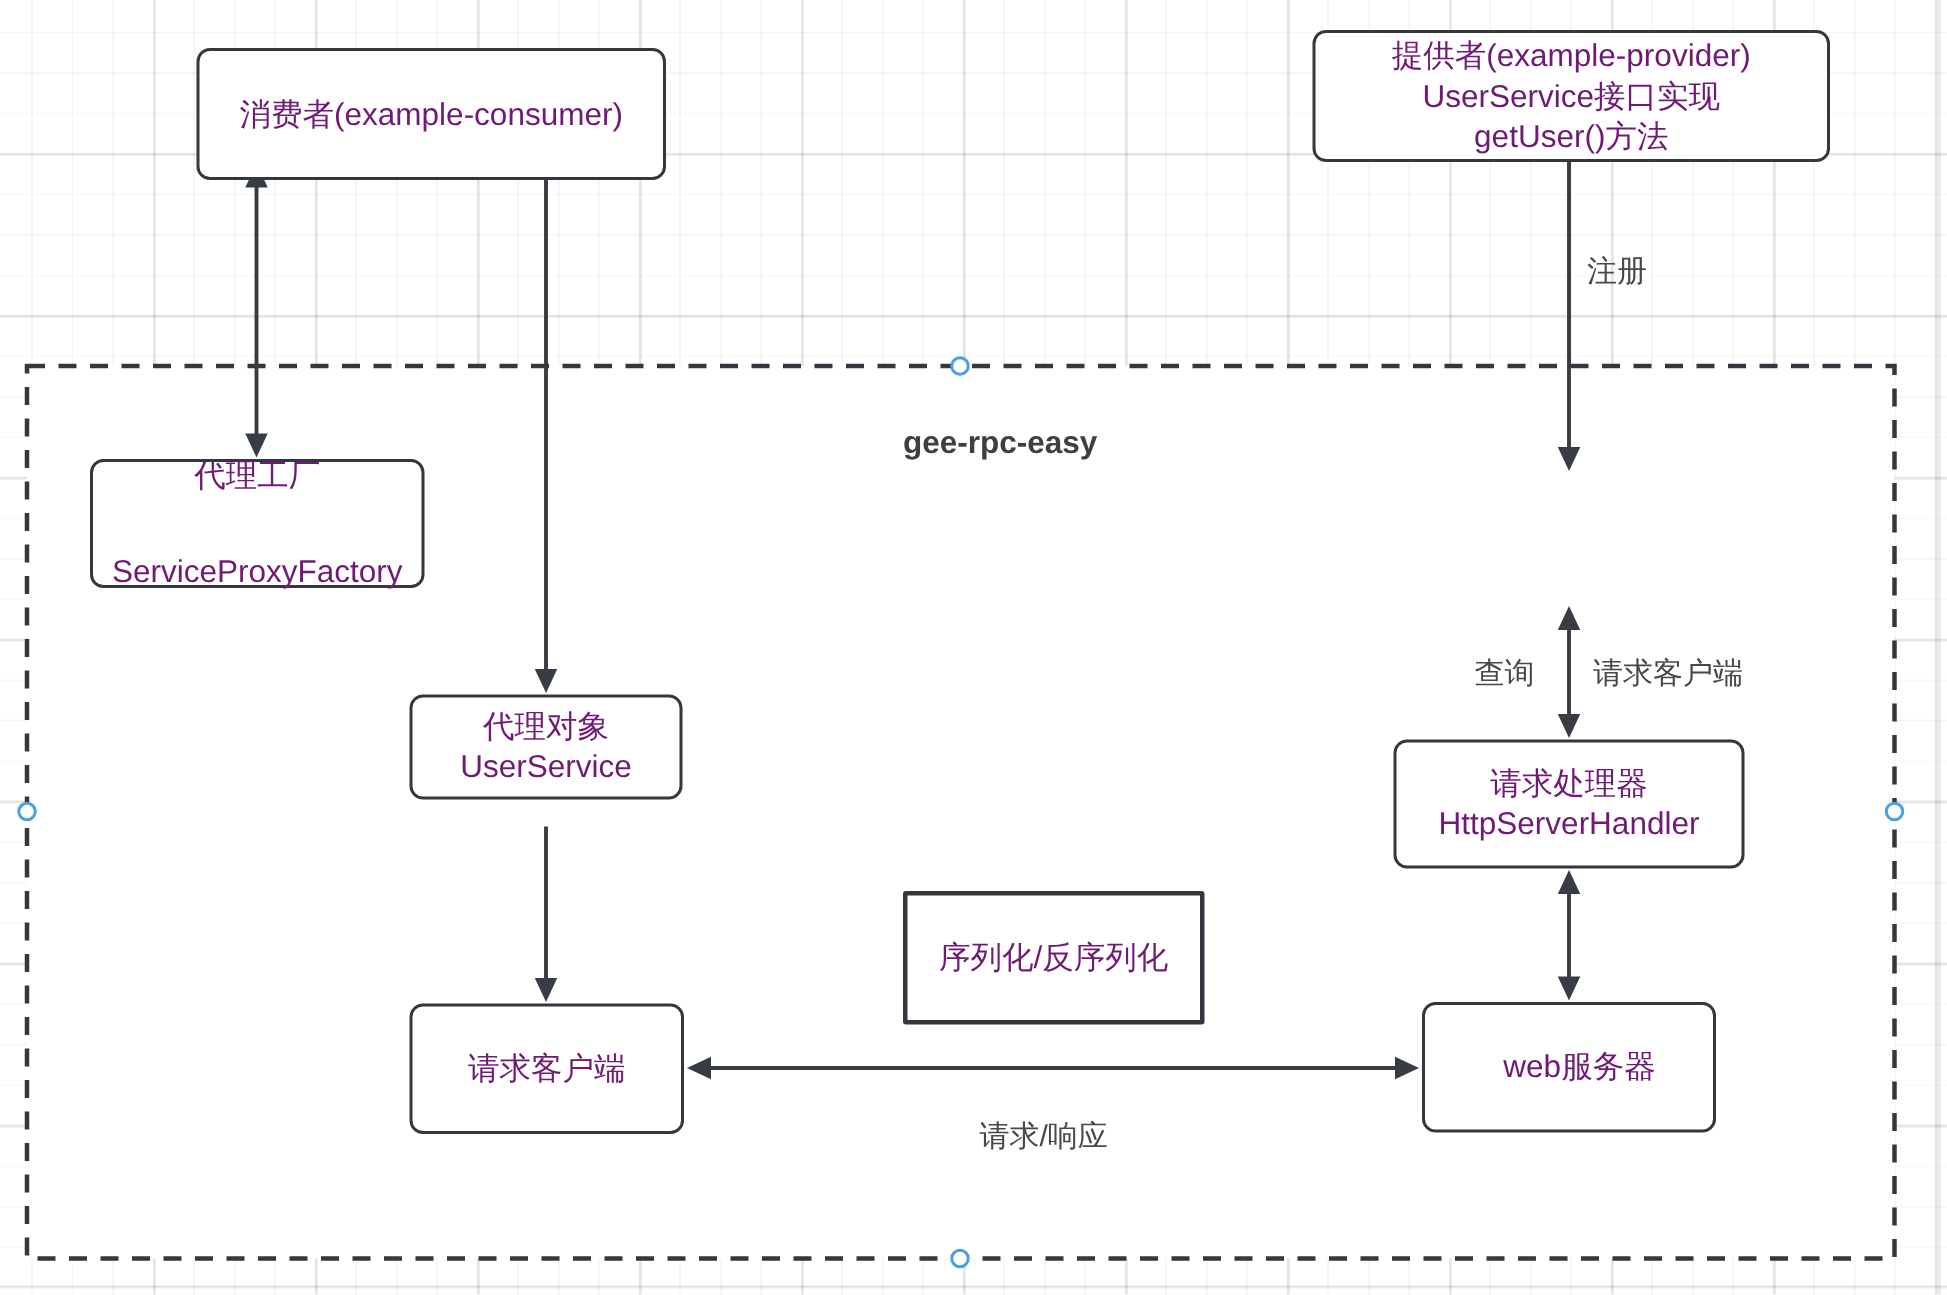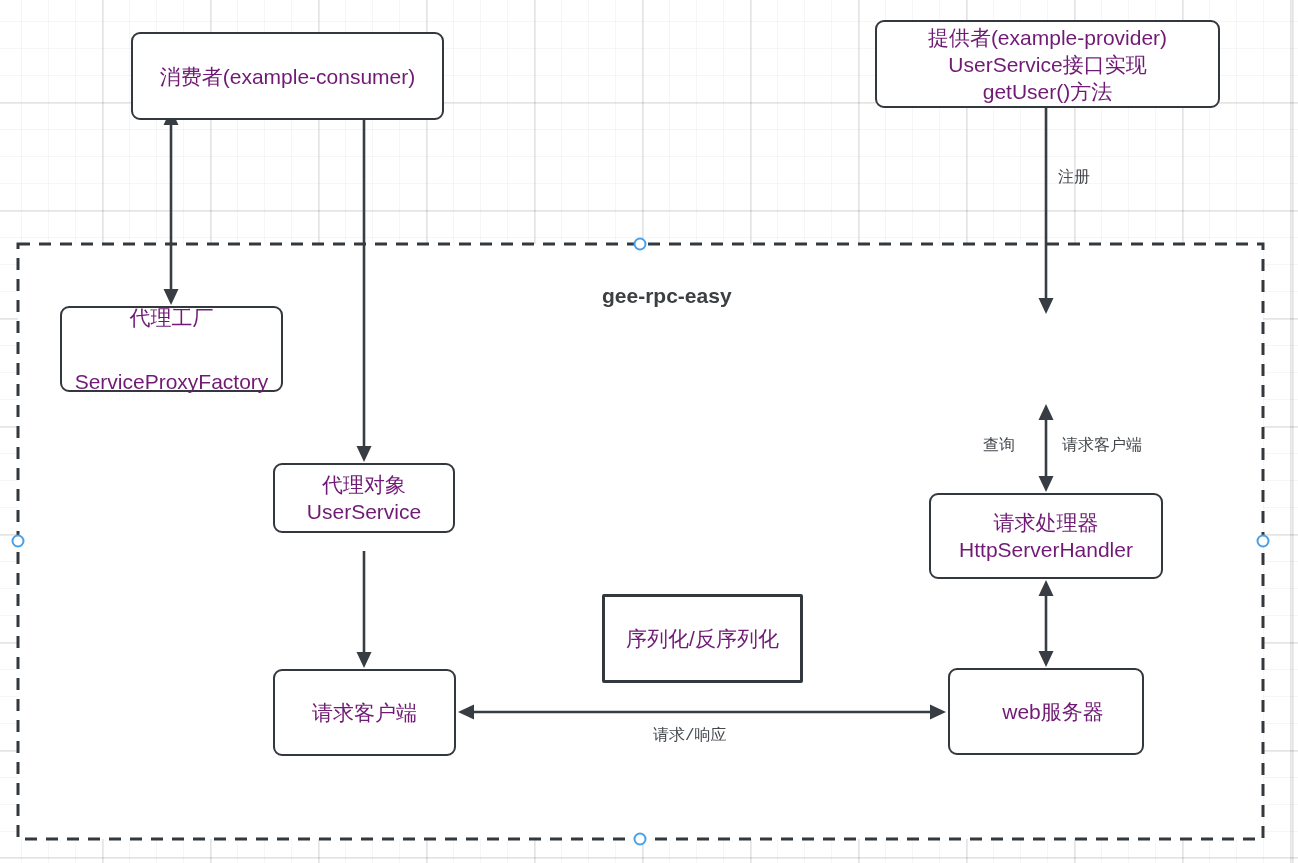--- a/index.html
+++ b/index.html
@@ -60,25 +60,24 @@
     line-height: 27px;
     color: #701a75;
     z-index: 2;
   }
   .node.square {
     border-radius: 2px;
     border-width: 3px;
   }
   .elabel {
     position: absolute;
-    font-size: 16px;
+    font-size: 20px;
     color: #45494e;
     white-space: nowrap;
     z-index: 3;
-    font-family: Liberation Mono, monospace;
   }
   .group-label {
     position: absolute;
     font-size: 21px;
     color: #3c4043;
     white-space: nowrap;
     z-index: 3;
     font-weight: bold;
   }
 </style>
@@ -172,15 +171,15 @@
     <span>请求客户端</span>
   </div>
 
   <div class="node" style="left:948px; top:668px; width:196px; height:87px;padding-left:14px;">
     <span>web服务器</span>
   </div>
 
   <div class="elabel" style="left:1058px; top:167px;">注册</div>
   <div class="elabel" style="left:983px; top:435px;">查询</div>
   <div class="elabel" style="left:1062px; top:435px;">请求客户端</div>
-  <div class="elabel" style="left:653px; top:725px;">请求/响应</div>
+  <div class="elabel" style="left:653px; top:744px;">请求/响应</div>
 
 </div>
 
 </body></html>

